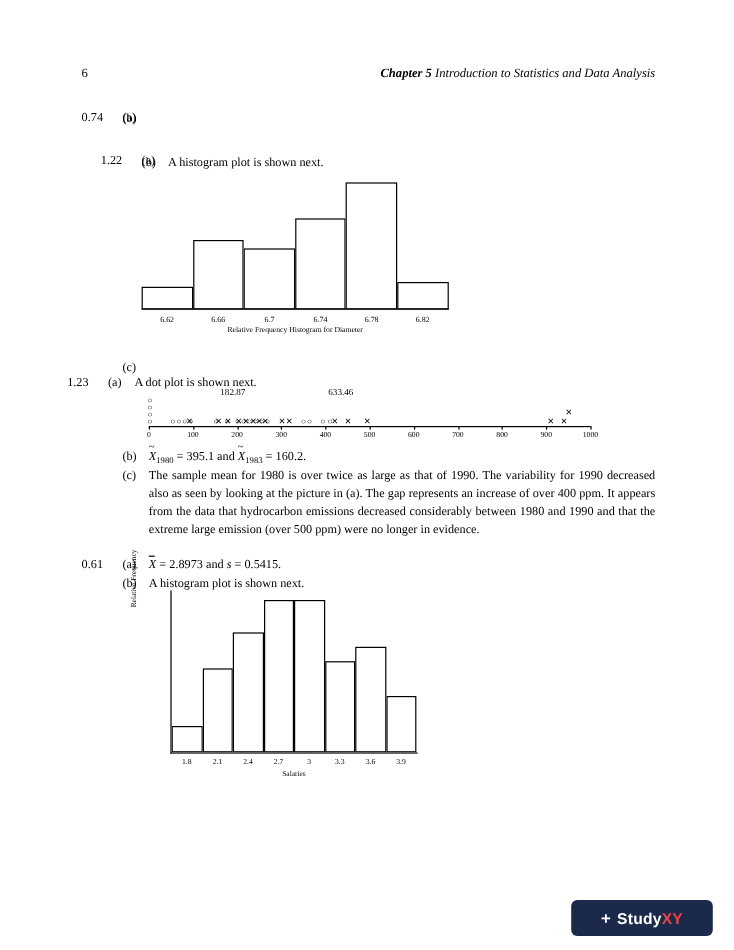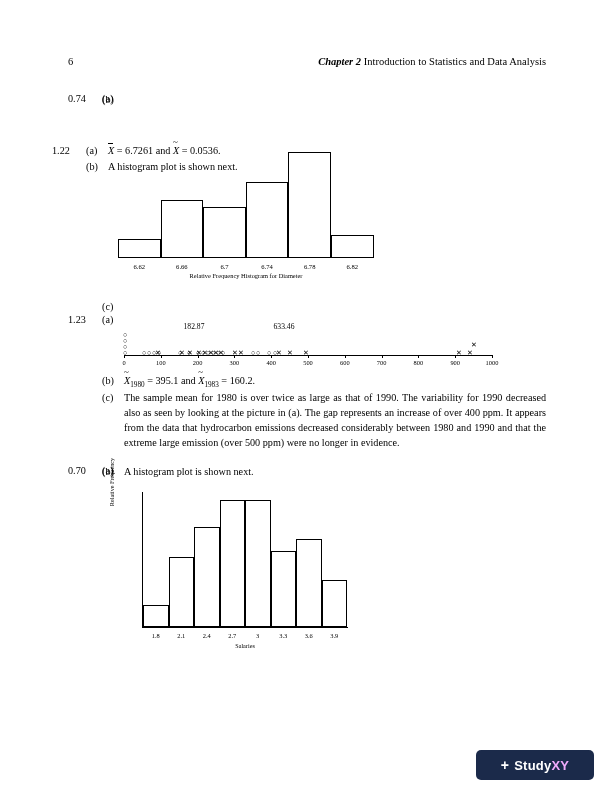--- a/index.html
+++ b/index.html
@@ -39,20 +39,21 @@
   .header .head-title {
     flex: 1 1 auto;
     text-align: right;
     white-space: nowrap;
   }
   .head-title .ch {
     font-weight: bold;
     font-style: italic;
   }
   .head-title .tt {
+    font-style: italic;
   }
 
   
   .sol {
     position: absolute;
     font-size: 10.2px;
     line-height: 1.45;
   }
   .sol .num {
     position: absolute;
@@ -263,50 +264,49 @@
     font-size: 13px;
     letter-spacing: 0.2px;
   }
   .watermark .plus {
     color: #ffffff;
     font-size: 14px;
     margin-right: 5px;
     font-weight: bold;
   }
   .watermark .study { font-weight: bold; }
-  .watermark .xy { font-weight: bold; color: #f0abfc; }
+  .watermark .xy { font-weight: bold; color: #ef4444; }
 </style>
 </head>
 <body>
 
 <div class="page">
 
   <div class="header">
     <div class="pagenum">6</div>
     <div class="head-title">
-      <span class="ch">Chapter 2</span>
+      <span class="ch">Chapter 5</span>
       <span class="tt">Introduction to Statistics and Data Analysis</span>
     </div>
   </div>
 
   <div class="sol" style="left:68px; top:92px; width:478px;">
     <div class="num">0.74</div>
     <div class="item">
       <span class="lbl">(a)</span>
     </div>
     <div class="item">
       <span class="lbl">(b)</span>
     </div>
   </div>
 
-  <div class="sol" style="left:52px; top:128px; width:478px;margin-top:16px;">
+  <div class="sol" style="left:84px; top:128px; width:478px;">
     <div class="num">1.22</div>
     <div class="item">
       <span class="lbl">(a)</span>
-      <span class="txt"><span class="ovr">X</span> = 6.7261 and <span class="tld">X</span> = 0.0536.</span>
     </div>
     <div class="item">
       <span class="lbl">(b)</span>
       <span class="txt">A histogram plot is shown next.</span>
     </div>
   </div>
 
   <div class="hist1">
     <div class="bars">
       <div class="bar" style="left:0px;   width:42.6px; height:19px;"></div>
@@ -325,24 +325,25 @@
     <div class="tick-label" style="left:234.3px;">6.82</div>
     <div class="xlabel">Relative Frequency Histogram for Diameter</div>
   </div>
 
   <div class="sol" style="left:68px; top:300px; width:478px;">
     <div class="item">
       <span class="lbl">(c)</span>
     </div>
   </div>
 
-  <div class="sol" style="left:68px; top:313px; width:478px;">
+  <div class="sol" style="left:56px; top:313px; width:478px;">
     <div class="num">1.23</div>
     <div class="item">
       <span class="lbl">(a)</span>
+      <span class="txt">A dot plot is shown next.</span>
     </div>
   </div>
 
   <div class="dotplot">
     <div class="dp-ann" style="left:76px;  top:0px;">182.87</div>
     <div class="dp-ann" style="left:166px; top:0px;">633.46</div>
 
     <div class="dp-axis"></div>
 
     <div class="dp-tick" style="left:6px;"></div>
@@ -413,23 +414,24 @@
       <span class="lbl">(b)</span>
       <span class="txt"><span class="tld">X</span><sub class="s">1980</sub> = 395.1 and <span class="tld">X</span><sub class="s">1983</sub> = 160.2.</span>
     </div>
     <div class="item just">
       <span class="lbl">(c)</span>
       <span class="txt">The sample mean for 1980 is over twice as large as that of 1990. The variability for 1990 decreased also as seen by looking at the picture in (a). The gap represents an increase of over 400 ppm. It appears from the data that hydrocarbon emissions decreased considerably between 1980 and 1990 and that the extreme large emission (over 500 ppm) were no longer in evidence.</span>
     </div>
   </div>
 
   <div class="sol" style="left:68px; top:464px; width:478px;">
-    <div class="num">0.70</div>
+    <div class="num">0.61</div>
     <div class="item">
       <span class="lbl">(a)</span>
+      <span class="txt"><span class="ovr">X</span> = 2.8973 and <i class="v">s</i> = 0.5415.</span>
     </div>
     <div class="item">
       <span class="lbl">(b)</span>
       <span class="txt">A histogram plot is shown next.</span>
     </div>
   </div>
 
   <div class="hist2">
     <div class="frame"></div>
     <div class="bars2">

